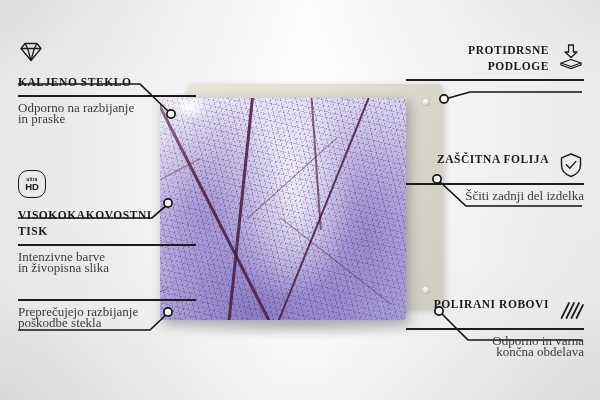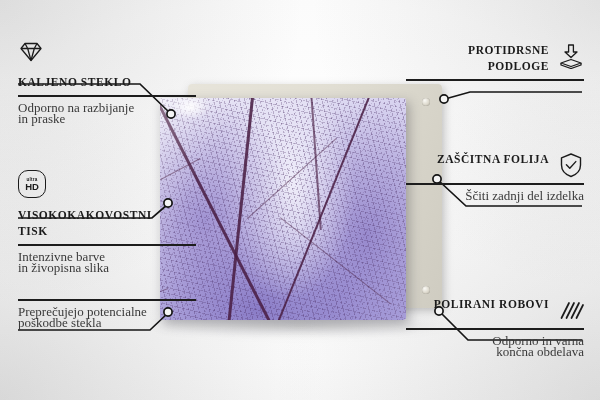--- a/index.html
+++ b/index.html
@@ -157,21 +157,21 @@
       </span>
       <span class="f-title">VISOKOKAKOVOSTNI TISK</span>
     </div>
     <div class="rule"></div>
     <div class="f-sub">Intenzivne barve
 in živopisna slika</div>
   </div>
 
   <div class="feature left" style="top:294px;">
     <div class="rule"></div>
-    <div class="f-sub">Preprečujejo potencialne
+    <div class="f-sub">Preprečujejo razbijanje
 poškodbe stekla</div>
   </div>
 
   <div class="feature right" style="top:42px;">
     <div class="f-head">
       <span class="ico">
         <svg viewBox="0 0 26 26">
             <g fill="none" stroke="#1b1b1b" stroke-width="1.3" stroke-linejoin="round">
           <path d="M10.6 2 L15.4 2 L15.4 9 L19 9 L13 14.5 L7 9 L10.6 9 Z"></path>
           <path d="M13 16.5 L23 20 L13 23.5 L3 20 Z"></path>

